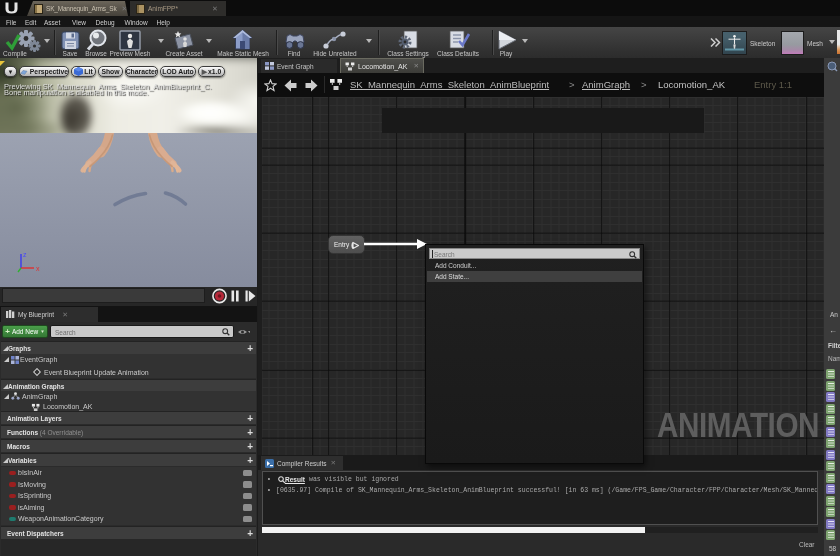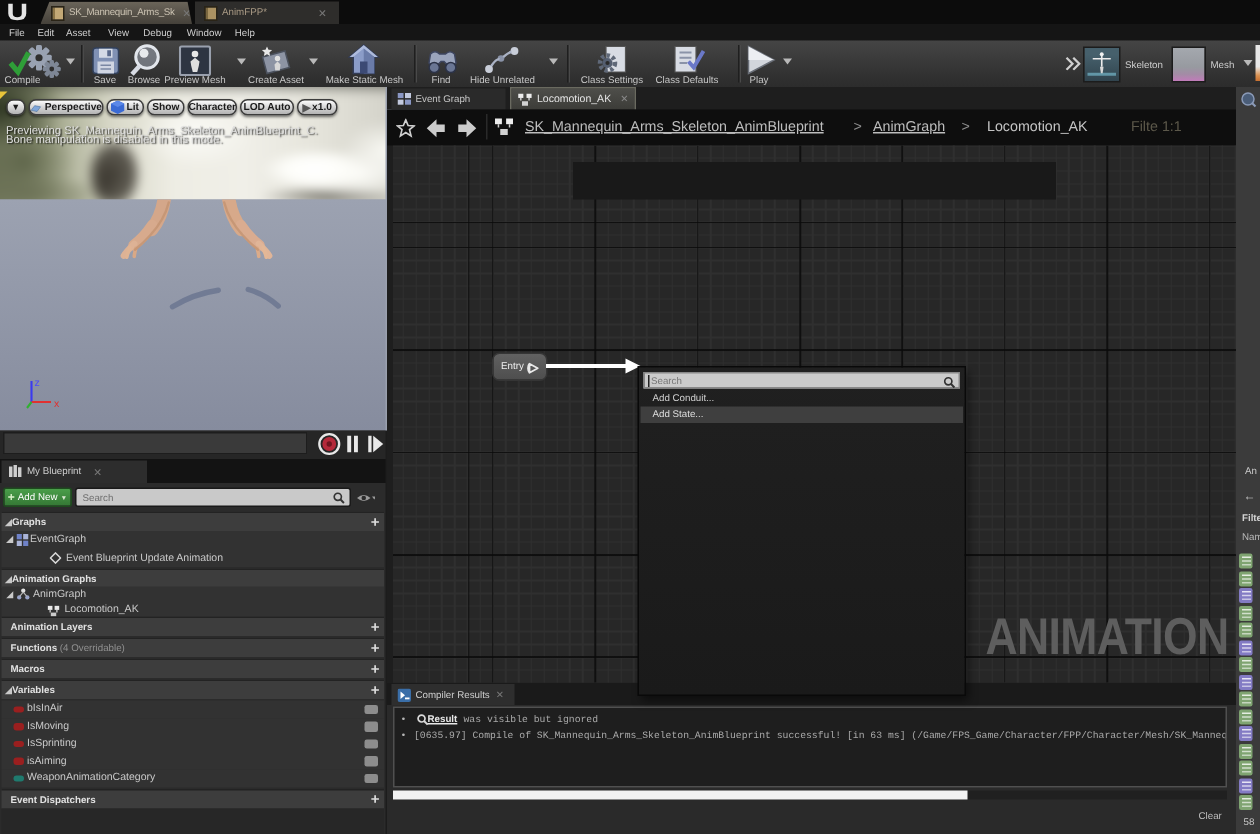--- a/index.html
+++ b/index.html
@@ -11,21 +11,21 @@
   .atab .x{margin-left:5px;color:#777;font-size:7px;}
   
   #menubar{left:0;top:16px;width:840px;height:11px;background:#151515;}
   #menubar span{position:absolute;top:2.5px;font-size:6.5px;color:#cfcfcf;}
   
   #toolbar{left:0;top:27px;width:840px;height:31px;background:linear-gradient(#454545,#303030 80%,#2c2c2c);border-bottom:1px solid #161616;}
   .tbtn{position:absolute;text-align:center;color:#c6c6c6;font-size:6.5px;white-space:nowrap;width:100px;}
   .tdrop{position:absolute;width:0;height:0;border-left:3px solid transparent;border-right:3px solid transparent;border-top:4px solid #b9b9b9;}
   .tsep{position:absolute;top:3px;width:1px;height:25px;background:#1f1f1f;box-shadow:1px 0 0 #4a4a4a;}
   
-  #viewport{left:0;top:58px;width:257px;height:229px;overflow:hidden;background:#9aa0ae;padding-left:44px;}
+  #viewport{left:0;top:58px;width:257px;height:229px;overflow:hidden;background:#9aa0ae;}
   .vbtn{position:absolute;top:8px;height:11px;border-radius:5px;background:linear-gradient(#fdfdfd,#d9d9d9 45%,#b3b3b3);border:1px solid #3c3c3c;box-shadow:0 1px 2px rgba(0,0,0,.55);color:#1a1a1a;font-size:6.8px;font-weight:bold;display:flex;align-items:center;justify-content:center;box-sizing:border-box;white-space:nowrap;}
   .ptext{position:absolute;color:#dedede;font-size:7.5px;text-shadow:1px 1px 1px rgba(0,0,0,.8);white-space:nowrap;}
   
   #vbar{left:0;top:287px;width:257px;height:19px;background:#262626;}
   
   #bptabrow{left:0;top:306px;width:257px;height:16px;background:#131313;}
   #bppanel{left:0;top:322px;width:257px;height:234px;background:#2b2b2b;}
   .sechdr{position:absolute;left:1px;width:255px;height:13px;background:#3d3d3d;border-top:1px solid #232323;box-sizing:border-box;}
   .sechdr .t{position:absolute;left:6px;top:3px;font-size:6.5px;font-weight:bold;color:#e2e2e2;}
   .sechdr .plus{position:absolute;right:3px;top:1px;color:#dcdcdc;font-size:10px;font-weight:bold;}
@@ -455,21 +455,21 @@
         <rect x="8.4" y="1" width="4.6" height="3.8" fill="#ececec"></rect>
         <rect x="4.5" y="8" width="5" height="4" fill="#d2d2d2"></rect>
         <line x1="3.3" y1="4.8" x2="3.3" y2="7" stroke="#ccc"></line>
         <line x1="10.7" y1="4.8" x2="10.7" y2="7" stroke="#ccc"></line>
       </svg>
     <span class="abs" style="left:92px;top:6px;font-size:9.5px;color:#bdbdbd;text-decoration:underline;">SK_Mannequin_Arms_Skeleton_AnimBlueprint</span>
     <span class="abs" style="left:311px;top:6px;font-size:9.5px;color:#8d8d8d;">&gt;</span>
     <span class="abs" style="left:324px;top:6px;font-size:9.5px;color:#bdbdbd;text-decoration:underline;">AnimGraph</span>
     <span class="abs" style="left:383px;top:6px;font-size:9.5px;color:#8d8d8d;">&gt;</span>
     <span class="abs" style="left:400px;top:6px;font-size:9.5px;color:#c4c4c4;">Locomotion_AK</span>
-    <span class="abs" style="left:496px;top:6px;font-size:9.5px;color:#5c584a;">Filte 1:1</span>
+    <span class="abs" style="left:496px;top:6px;font-size:9.5px;color:#5c584a;">Entry 1:1</span>
   </div>
 
   <div class="abs" id="canvasseam"></div>
   <div class="abs" id="canvas">
     <div class="abs" style="left:120px;top:11px;width:322px;height:25px;background:#191919;"></div>
     <div class="abs" style="left:395px;top:309px;font-size:34.5px;font-weight:bold;color:#5e5e5e;letter-spacing:-0.5px;transform:scaleX(0.86);transform-origin:left;">ANIMATION</div>
 
     <div class="abs" style="left:65.5px;top:138px;width:37px;height:19px;background:linear-gradient(#616161,#4e4e4e);border-radius:5px;border:1px solid #353535;box-sizing:border-box;">
       <span style="position:absolute;left:5.5px;top:5px;font-size:6.5px;color:#efefef;">Entry</span>
       <svg style="position:absolute;right:4px;top:4.5px;" width="9" height="9" viewBox="0 0 9 9">

